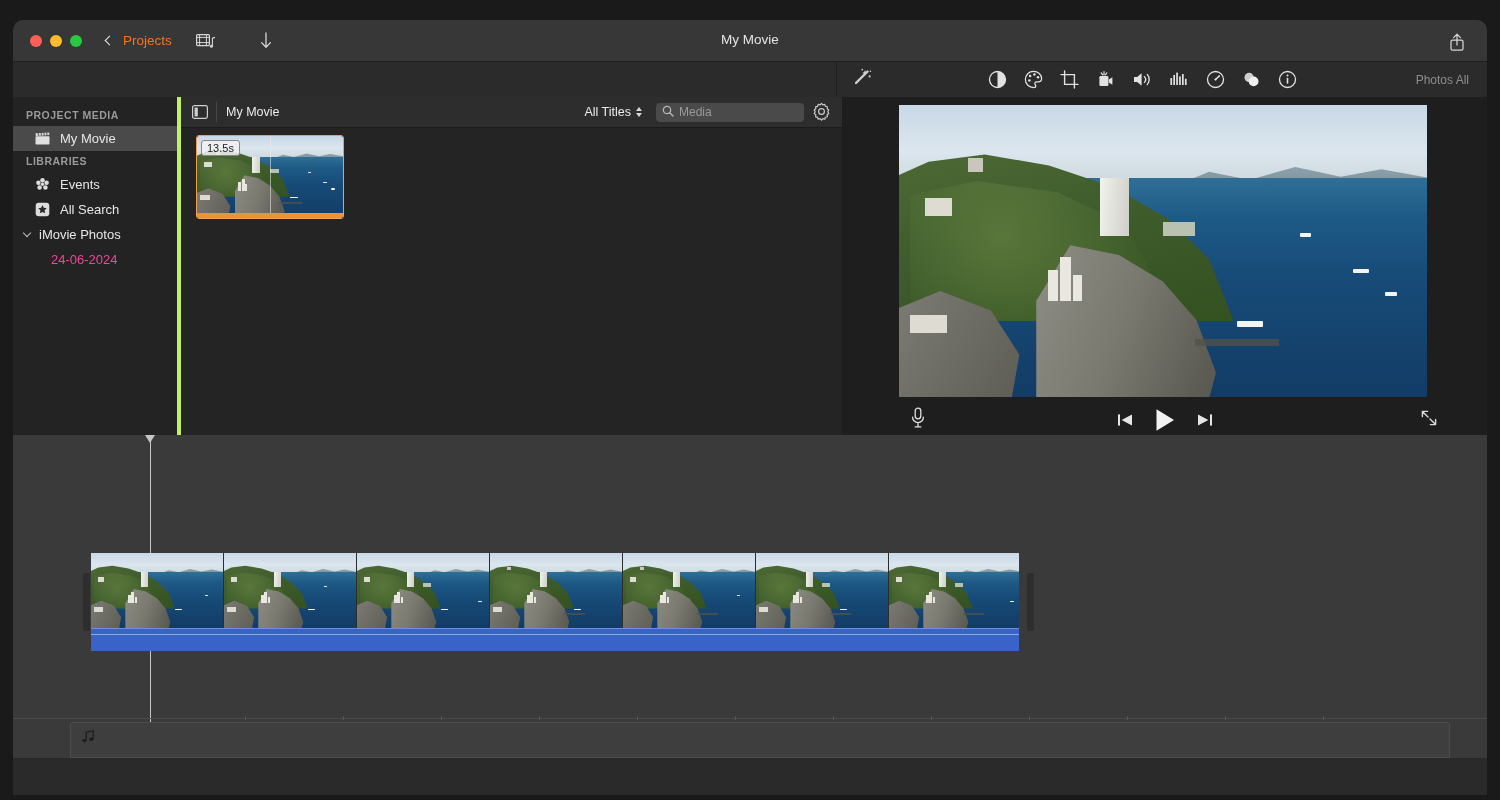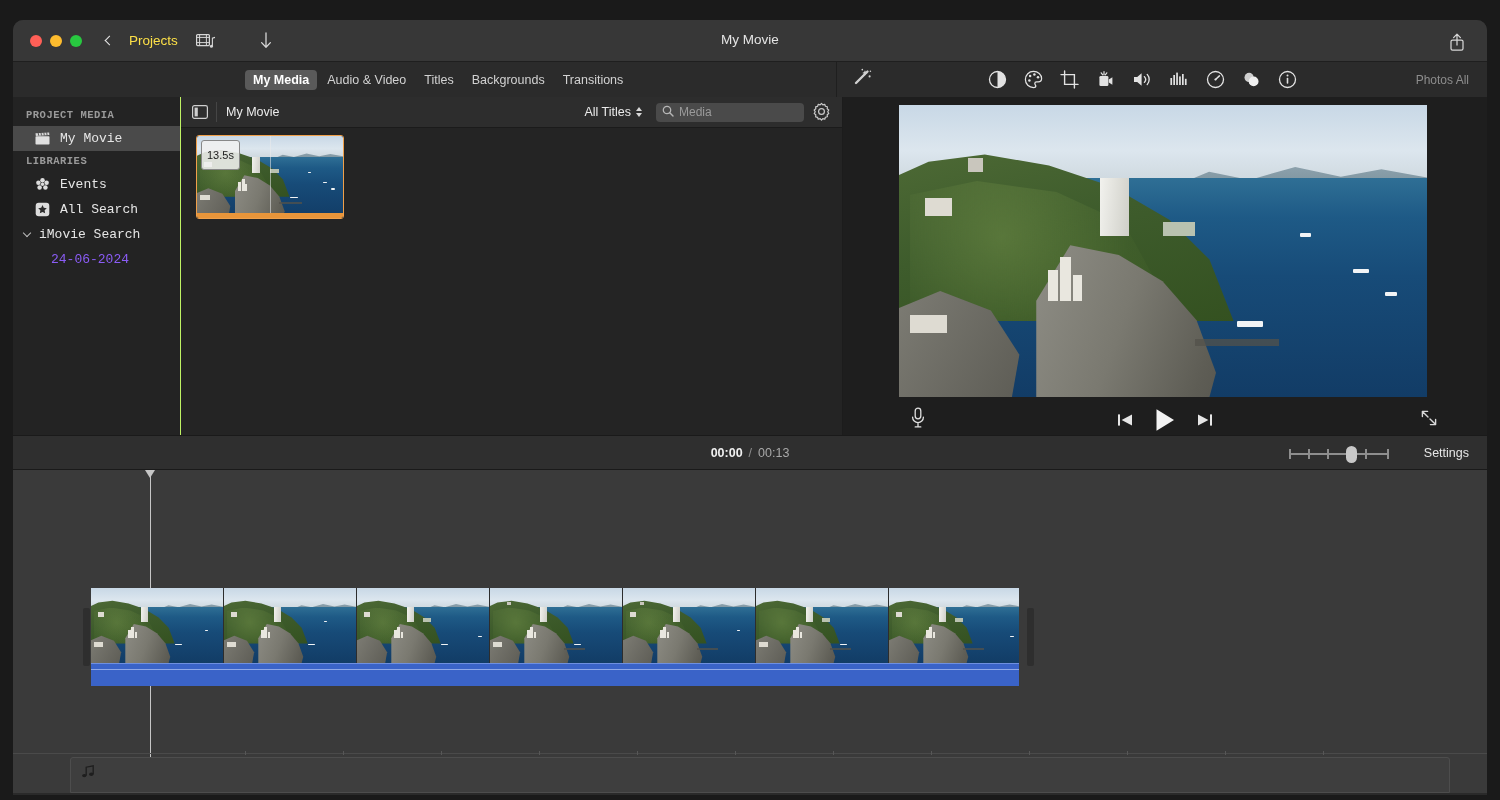--- a/index.html
+++ b/index.html
@@ -25,22 +25,22 @@
     background: #373737;
     border-bottom: 1px solid #1f1f1f;
   }
   .traffic { position: absolute; left: 17px; top: 15px; display: flex; gap: 8px; }
   .light { width: 12px; height: 12px; border-radius: 50%; }
   .l-red { background: #ff5f57; }
   .l-yel { background: #febc2e; }
   .l-grn { background: #28c840; }
   .back-btn {
     position: absolute; left: 88px; top: 11px;
-    display: flex; align-items: center; gap: 14px;
-    color: #fde047; font-size: 13.5px;
+    display: flex; align-items: center; gap: 8px;
+    color: #f97316; font-size: 13.5px;
     padding: 2px 5px;
   }
   .chev-l {
     width: 7px; height: 7px;
     border-left: 1.8px solid #e8e8e8;
     border-bottom: 1.8px solid #e8e8e8;
     transform: rotate(45deg);
     margin-right: 2px;
   }
   .tb-icon {
@@ -85,22 +85,22 @@
   }
   .adj-tools svg { display: block; }
   .wand { position: absolute; left: 838px; top: 6px; }
 
   
   .middle { position: relative; height: 338px; display: flex; }
 
   
   .sidebar {
     width: 168px; background: #232323;
-    border-right: 1px solid #bef264;
-    padding-top: 8px; flex: none; font-family: Liberation Mono, monospace;
+    border-right: 4px solid #bef264;
+    padding-top: 8px; flex: none;
   }
   .sb-header {
     font-size: 10.5px; font-weight: 700; letter-spacing: .5px;
     color: #9a9a9a; padding: 4px 0 5px 13px;
   }
   .sb-item {
     display: flex; align-items: center; gap: 9px;
     height: 25px; padding-left: 21px;
     font-size: 13px; color: #e6e6e6;
   }
@@ -110,21 +110,21 @@
     display: flex; align-items: center; gap: 5px;
     height: 25px; padding-left: 8px;
     font-size: 13px; color: #e6e6e6;
   }
   .chev-d {
     width: 6px; height: 6px;
     border-right: 1.6px solid #bdbdbd;
     border-bottom: 1.6px solid #bdbdbd;
     transform: rotate(45deg); margin: -3px 4px 0 3px;
   }
-  .sb-sub { padding-left: 38px; height: 25px; font-size: 13px; color: #8b5cf6; display: flex; align-items: center; }
+  .sb-sub { padding-left: 38px; height: 25px; font-size: 13px; color: #ec4899; display: flex; align-items: center; }
 
   
   .browser { flex: 1; background: #242424; position: relative; border-right: 1px solid #1c1c1c; }
   .browser-bar {
     height: 31px; display: flex; align-items: center;
     background: #2d2d2d; border-bottom: 1px solid #1b1b1b;
     padding-left: 8px; position: relative;
   }
   .panel-toggle { width: 22px; height: 20px; display:flex; align-items:center; justify-content:center; color:#cfcfcf; }
   .bb-sep { width: 1px; height: 20px; background: #454545; margin: 0 9px 0 5px; }
@@ -151,21 +151,21 @@
     width: 148px; height: 84px;
     border: 1.5px solid #f0a04a;
     border-radius: 3px;
     overflow: hidden;
     background: #000;
   }
   .clip-img { position: absolute; inset: 0; }
   .dur-badge {
     position: absolute; left: 4px; top: 4px;
     background: rgba(240,240,240,.88); color: #1c1c1c;
-    font-size: 11px; padding: 8px 5px; border-radius: 3px;
+    font-size: 11px; padding: 1px 5px; border-radius: 3px;
     border: 1px solid #888;
   }
   .clip-sel-bar { position: absolute; left: 0; right: 0; bottom: 0; height: 5px; background: #e8953a; }
   .clip-split { position: absolute; left: 50%; top: 0; bottom: 5px; width: 1px; background: rgba(235,235,235,.55); }
 
   
   .viewer { width: 644px; background: #1e1e1e; position: relative; flex: none; }
   .video {
     position: absolute; left: 56px; top: 8px;
     width: 528px; height: 292px;
@@ -316,27 +316,20 @@
 
     <div class="tb-icon tb-share">
       <svg width="18" height="20" viewBox="0 0 18 20">
         <rect x="3" y="8" width="12" height="10" rx="1.6" fill="none" stroke="#d6d6d6" stroke-width="1.25"></rect>
         <path d="M9 13V2.4M5.6 5.6L9 2.1l3.4 3.5" stroke="#d6d6d6" stroke-width="1.25" fill="none" stroke-linecap="round" stroke-linejoin="round"></path>
       </svg>
     </div>
   </div>
 
   <div class="tabrow">
-    <div class="tabs">
-      <div class="tab active">My Media</div>
-      <div class="tab">Audio &amp; Video</div>
-      <div class="tab">Titles</div>
-      <div class="tab">Backgrounds</div>
-      <div class="tab">Transitions</div>
-    </div>
     <div class="tabrow-divider"></div>
 
     <div class="wand">
       <svg width="22" height="24" viewBox="0 0 22 24">
         <path d="M16.5 3.5L5 15" stroke="#cfcfcf" stroke-width="2.4" stroke-linecap="round"></path>
         <path d="M14 2.2l.9 1.8 1.8.9-1.8.9-.9 1.8-.9-1.8-1.8-.9 1.8-.9z" fill="#cfcfcf"></path>
         <circle cx="18.6" cy="8.4" r="1.05" fill="#cfcfcf"></circle>
         <circle cx="11.3" cy="1.6" r=".85" fill="#cfcfcf"></circle>
         <circle cx="19.4" cy="3.3" r=".8" fill="#cfcfcf"></circle>
       </svg>
@@ -449,21 +442,21 @@
         <span class="sb-ico">
           <svg width="15" height="15" viewBox="0 0 15 15">
             <rect x="0.7" y="0.7" width="13.6" height="13.6" rx="3" fill="#dcdcdc"></rect>
             <path d="M7.5 3.1l1.32 2.72 2.98.42-2.16 2.1.52 2.96-2.66-1.42-2.66 1.42.52-2.96-2.16-2.1 2.98-.42z" fill="#2b2b2b"></path>
           </svg>
         </span>
         <span>All Search</span>
       </div>
       <div class="sb-disc">
         <span class="chev-d"></span>
-        <span>iMovie Search</span>
+        <span>iMovie Photos</span>
       </div>
       <div class="sb-sub">
         <span>24-06-2024</span>
       </div>
     </div>
 
     <div class="browser">
       <div class="browser-bar">
         <div class="panel-toggle">
           <svg width="16" height="14" viewBox="0 0 16 14">
@@ -590,37 +583,20 @@
         <div class="pb-full">
           <svg width="18" height="18" viewBox="0 0 18 18">
             <path d="M7.6 2.4H2.4v5.2M2.4 2.4l5.6 5.6" stroke="#d8d8d8" stroke-width="1.4" fill="none" stroke-linecap="round" stroke-linejoin="round"></path>
             <path d="M10.4 15.6h5.2v-5.2M15.6 15.6L10 10" stroke="#d8d8d8" stroke-width="1.4" fill="none" stroke-linecap="round" stroke-linejoin="round"></path>
           </svg>
         </div>
       </div>
     </div>
   </div>
 
-  <div class="tl-head">
-    <span class="tc">00:00</span>
-    <span class="tc-sep">/</span>
-    <span class="tc-total">00:13</span>
-
-    <div class="zoom-slider">
-      <div class="zs-track"></div>
-      <div class="zs-tick" style="left:0"></div>
-      <div class="zs-tick" style="left:19px"></div>
-      <div class="zs-tick" style="left:38px"></div>
-      <div class="zs-tick" style="left:76px"></div>
-      <div class="zs-tick" style="left:98px"></div>
-      <div class="zs-knob"></div>
-    </div>
-
-    <div class="settings-btn">Settings</div>
-  </div>
 
   <div class="tl-body">
     <div class="playhead">
       <div class="ph-tri"></div>
     </div>
 
     <div class="trim-handle trim-l" style="top:138px"></div>
     <div class="trim-handle trim-r" style="top:138px"></div>
 
     <div class="tl-clip">

